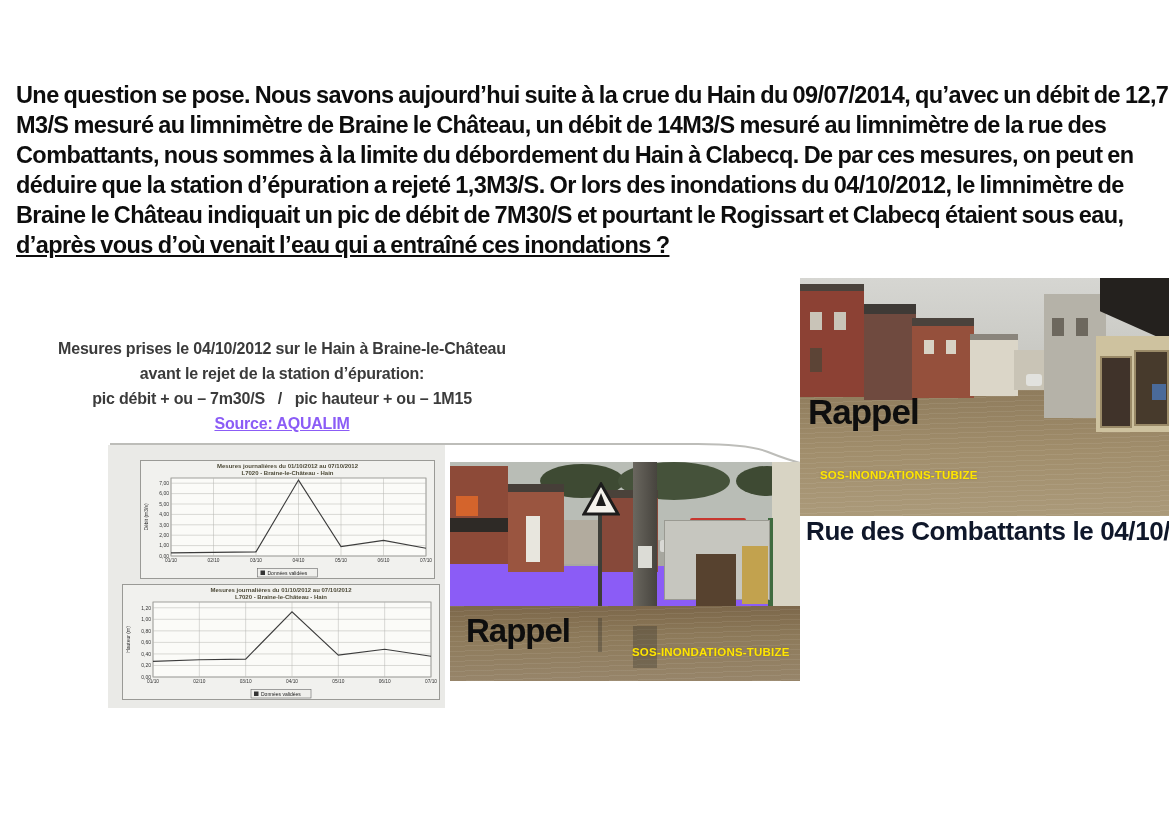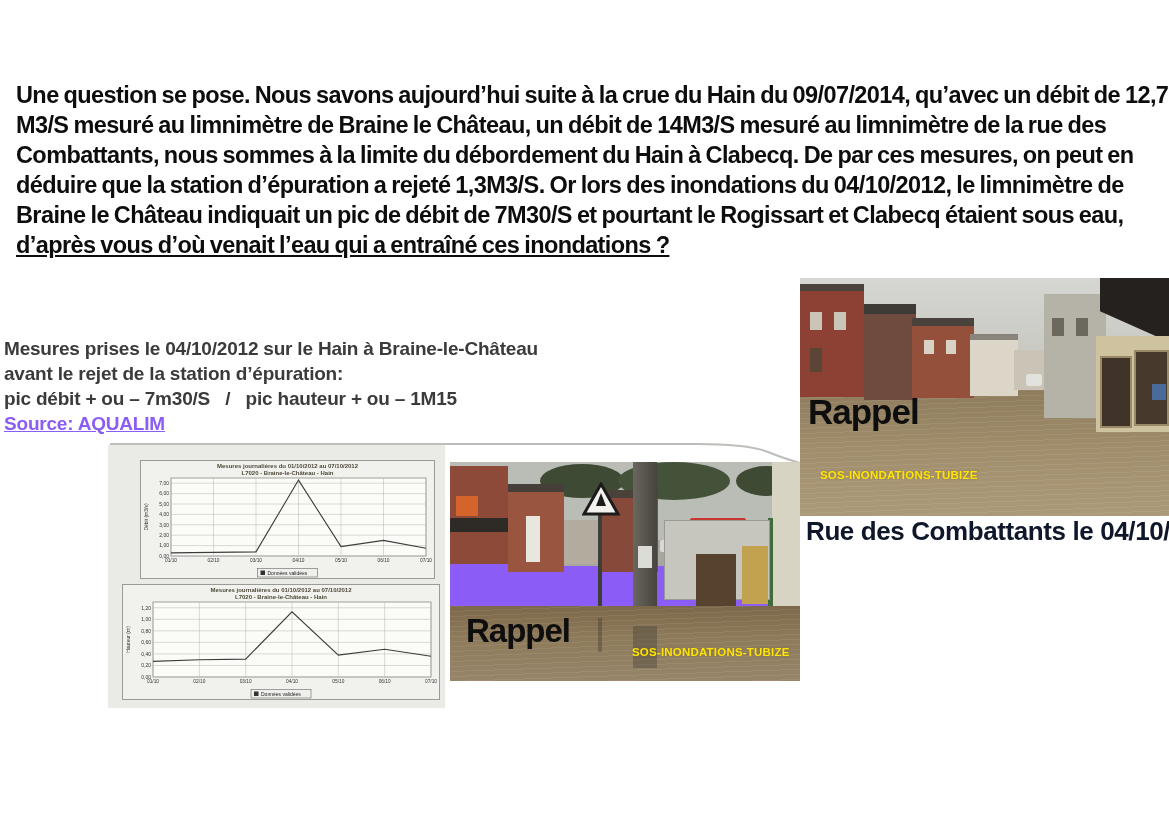--- a/index.html
+++ b/index.html
@@ -4,22 +4,22 @@
 <style>
   html,body{margin:0;padding:0;background:#fff;}
   #page{position:relative;width:1169px;height:826px;background:#ffffff;overflow:hidden;
         font-family:"Liberation Sans",sans-serif;color:#111;}
   .abs{position:absolute;}
   
   #para{left:8px;top:80px;width:1154px;font-size:23.5px;font-weight:700;
         letter-spacing:-0.6px;word-spacing:-1px;line-height:30px;color:#0d0d0d;margin-left:8px;}
   #para .u{text-decoration:underline;}
   
-  #note{left:4px;top:336px;width:556px;text-align:left;color:#3b3b3b;
-        font-size:19px;font-weight:600;line-height:25px;letter-spacing:-0.2px;}
+  #note{left:4px;top:336px;width:556px;text-align:center;color:#3b3b3b;
+        font-size:16px;font-weight:600;line-height:25px;letter-spacing:-0.2px;}
   #note .src{font-weight:800;text-decoration:underline;color:#8b5cf6;}
   
   #chartzone{left:108px;top:445px;width:337px;height:263px;background:#eaeae7;}
   .chartpanel{background:#f1f1ee;border:1px solid #9a9a96;}
   #chart1{left:140px;top:460px;width:293px;height:117px;}
   #chart2{left:122px;top:584px;width:316px;height:114px;}
   
   .photo{overflow:hidden;background:#8b5cf6;}
   .rappel{font-weight:800;color:#0e0e0e;letter-spacing:-1px;}
   .wm{font-weight:800;color:#ffe600;letter-spacing:0.2px;white-space:nowrap;

